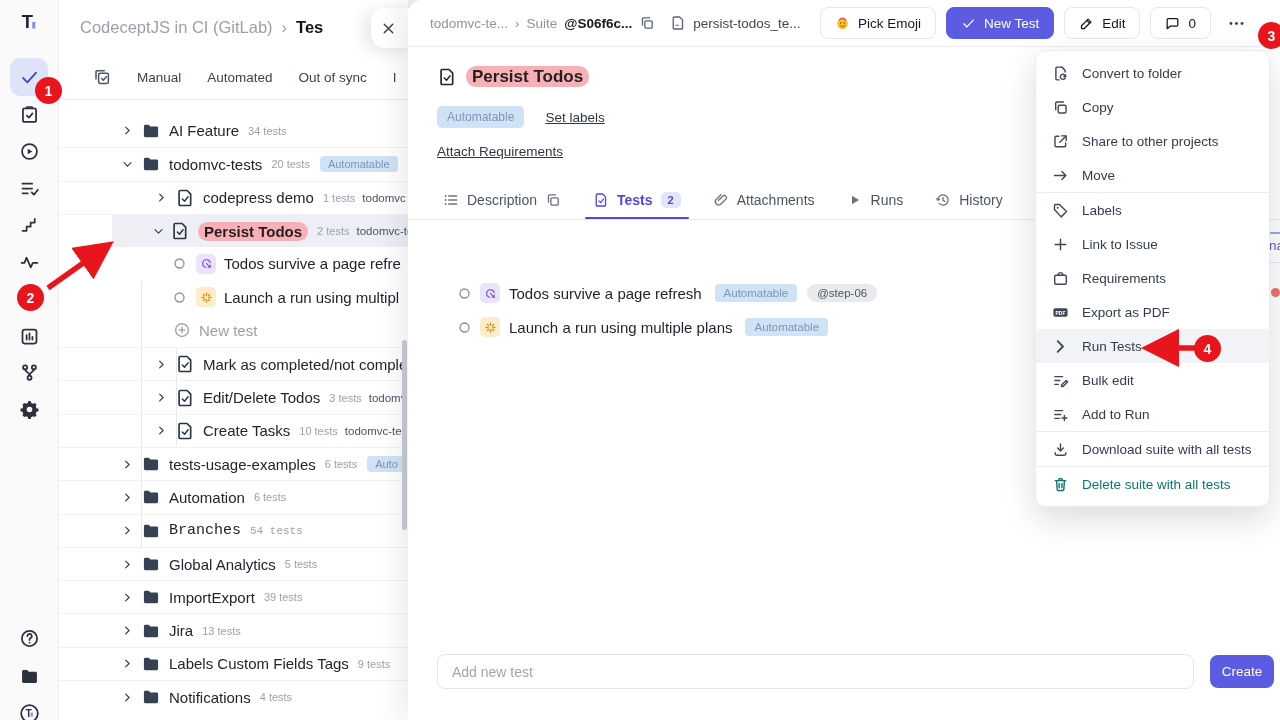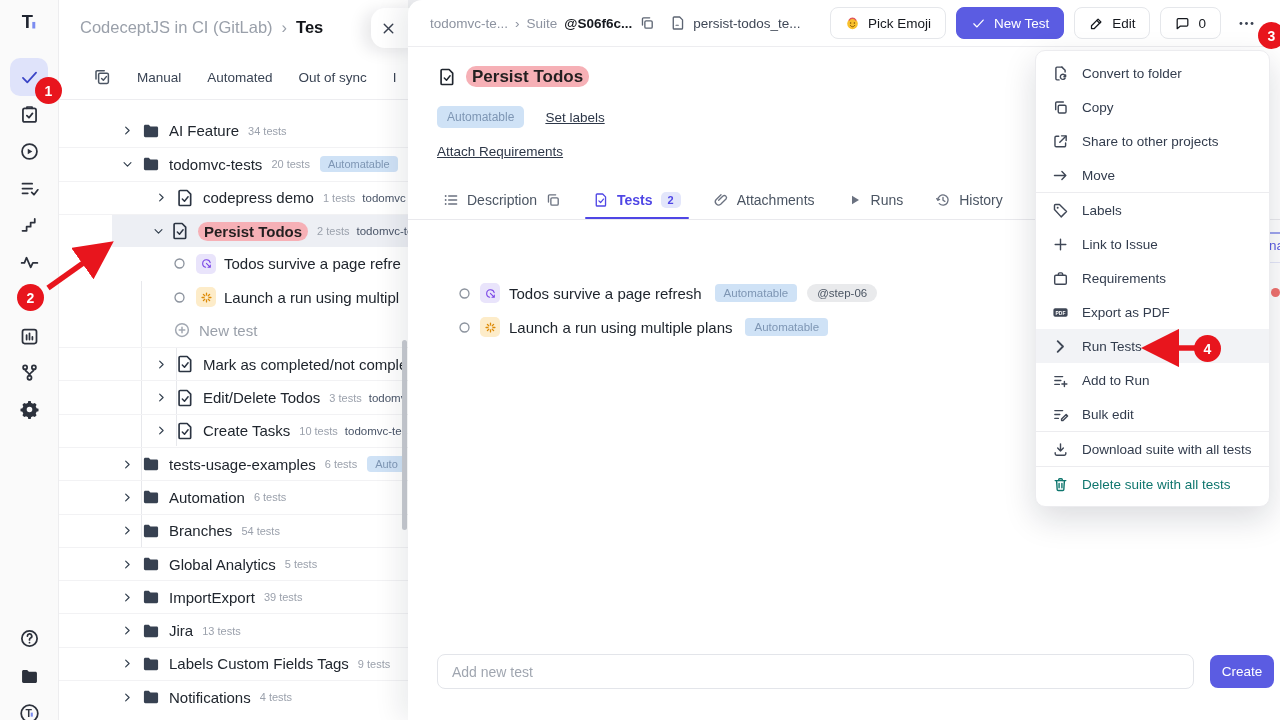--- a/index.html
+++ b/index.html
@@ -50,21 +50,21 @@
   .hl-pink{background:#f6b0b6;border-radius:10px;padding:1px 6px;color:#231f20;font-weight:bold;}
   .scrollbar{position:absolute;left:402px;top:340px;width:5px;height:190px;border-radius:3px;background:#c9ccd2;z-index:2;}
 
   
   .close-tab{position:absolute;left:371px;top:8px;width:48px;height:40px;background:#fff;
              border-radius:14px 0 0 14px;box-shadow:-7px 3px 16px rgba(15,23,42,.10);
              display:flex;align-items:center;padding-left:9px;z-index:4;color:#394150;}
   .close-tab .icn{width:17px;height:17px;}
   .detail{position:absolute;left:408px;top:0;right:0;bottom:0;background:#fff;z-index:5;
           border-top-left-radius:14px;box-shadow:-10px 0 26px rgba(15,23,42,.08);}
-  .topbar{position:absolute;left:0;top:0;right:8px;height:47px;display:flex;align-items:center;
+  .topbar{position:absolute;left:0;top:0;right:18px;height:47px;display:flex;align-items:center;
           gap:7px;padding:0 10px 0 22px;border-bottom:1px solid #ededf0;font-size:13.5px;}
   .topbar .dim{color:#8d93a0;}
   .topbar .strong{color:#15181e;font-weight:bold;}
   .topbar .fname{color:#3f4756;}
   .tb-icon{width:16px;height:16px;color:#5c6472;}
   .btn-group{margin-left:auto;display:flex;align-items:center;gap:10px;}
   .btn{height:32px;border:1px solid #e5e7eb;border-radius:8px;display:flex;align-items:center;
        gap:8px;padding:0 14px;font-size:13.5px;color:#15181e;background:#fff;cursor:pointer;}
   .btn .icn{width:15px;height:15px;}
   .btn.primary{background:#5b5ce2;border-color:#5b5ce2;color:#fff;}
@@ -454,21 +454,21 @@
             </span>
           </span>
           <span class="icn titem-icon">
             <svg viewBox="0 0 24 24">
               <path fill="currentColor" d="M3.5 6.2c0-1 .8-1.7 1.7-1.7h4.1l2 2h7.5c1 0 1.7.8 1.7 1.7v9.6c0 1-.8 1.7-1.7 1.7H5.2c-1 0-1.7-.8-1.7-1.7z"></path>
             </svg>
           </span>
           <span>Automation</span>
           <span class="tcount">6 tests</span>
         </div>
-        <div class="trow sep" style="padding-left: 60px;">
+        <div class="trow sep" style="padding-left: 60px; font-family: Liberation Mono, monospace;">
           <span class="exp">
             <span class="icn">
               <svg viewBox="0 0 24 24" fill="none" stroke="currentColor" stroke-width="2" stroke-linecap="round" stroke-linejoin="round">
                 <path d="m8 4.5 7.5 7.5L8 19.5" stroke-width="2.6"></path>
               </svg>
             </span>
           </span>
           <span class="icn titem-icon">
             <svg viewBox="0 0 24 24">
               <path fill="currentColor" d="M3.5 6.2c0-1 .8-1.7 1.7-1.7h4.1l2 2h7.5c1 0 1.7.8 1.7 1.7v9.6c0 1-.8 1.7-1.7 1.7H5.2c-1 0-1.7-.8-1.7-1.7z"></path>
@@ -837,34 +837,34 @@
         <span class="icn">
           <svg viewBox="0 0 24 24" fill="none" stroke="currentColor" stroke-width="2" stroke-linecap="round" stroke-linejoin="round">
             <path d="m8 4.5 7.5 7.5L8 19.5" stroke-width="2.6"></path>
           </svg>
         </span>
         <span>Run Tests</span>
       </div>
       <div class="mitem">
         <span class="icn">
           <svg viewBox="0 0 24 24" fill="none" stroke="currentColor" stroke-width="2" stroke-linecap="round" stroke-linejoin="round">
+            <path d="M4 6.5h11M4 12h7M4 17.5h5"></path>
+            <path d="m13.5 18.5 6.5-6.5 2 2-6.5 6.5h-2z"></path>
+          </svg>
+        </span>
+        <span>Bulk edit</span>
+      </div>
+      <div class="mitem">
+        <span class="icn">
+          <svg viewBox="0 0 24 24" fill="none" stroke="currentColor" stroke-width="2" stroke-linecap="round" stroke-linejoin="round">
             <path d="M4 6.5h11M4 12h8.5M4 17.5h6.5"></path>
             <path d="M17.5 13.5v7M14 17h7"></path>
           </svg>
         </span>
         <span>Add to Run</span>
-      </div>
-      <div class="mitem">
-        <span class="icn">
-          <svg viewBox="0 0 24 24" fill="none" stroke="currentColor" stroke-width="2" stroke-linecap="round" stroke-linejoin="round">
-            <path d="M4 6.5h11M4 12h7M4 17.5h5"></path>
-            <path d="m13.5 18.5 6.5-6.5 2 2-6.5 6.5h-2z"></path>
-          </svg>
-        </span>
-        <span>Bulk edit</span>
       </div>
       <div class="mdiv"></div>
       <div class="mitem">
         <span class="icn">
           <svg viewBox="0 0 24 24" fill="none" stroke="currentColor" stroke-width="2" stroke-linecap="round" stroke-linejoin="round">
             <path d="M12 4v10m0 0 4-4m-4 4-4-4"></path>
             <path d="M4.5 16.5V18a2 2 0 0 0 2 2h11a2 2 0 0 0 2-2v-1.5"></path>
           </svg>
         </span>
         <span>Download suite with all tests</span>

